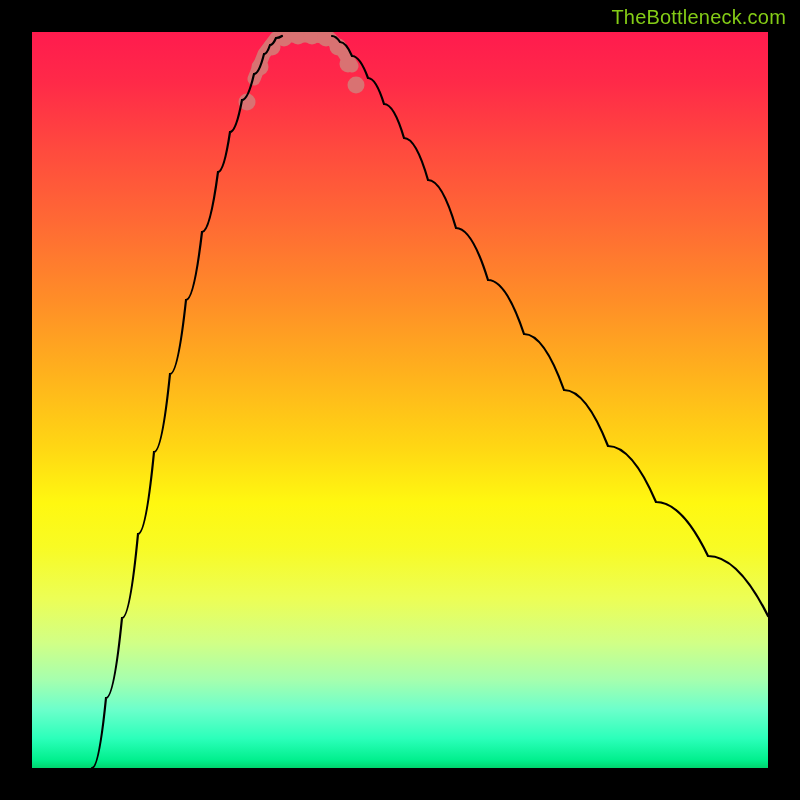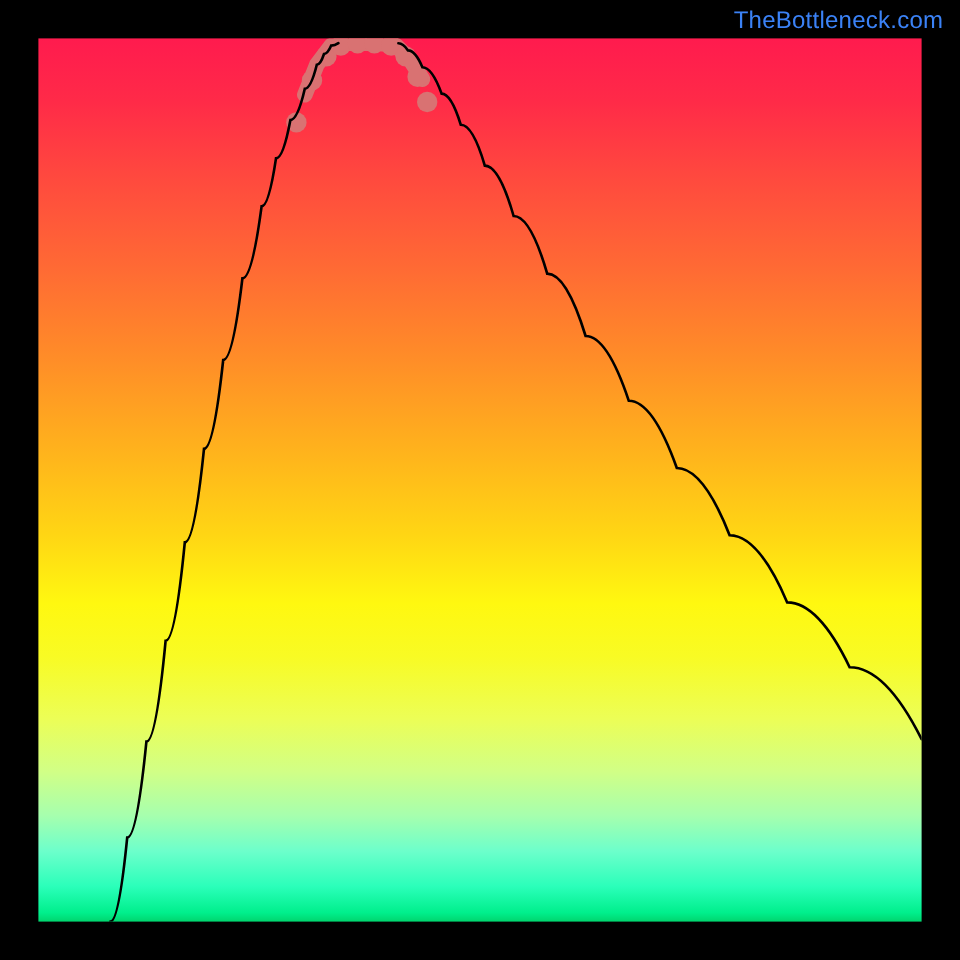--- a/index.html
+++ b/index.html
@@ -8,21 +8,21 @@
       height: 800px;
       background: #000000;
       font-family: Arial, sans-serif;
       position: relative;
       overflow: hidden;
     }
     .watermark {
       position: absolute;
       top: 6px;
       right: 14px;
-      color: #3b82f6;
+      color: #84cc16;
       font-size: 20px;
       font-weight: 500;
       letter-spacing: 0.2px;
       z-index: 10;
     }
     .plot-area {
       position: absolute;
       top: 32px;
       left: 32px;
       width: 736px;

